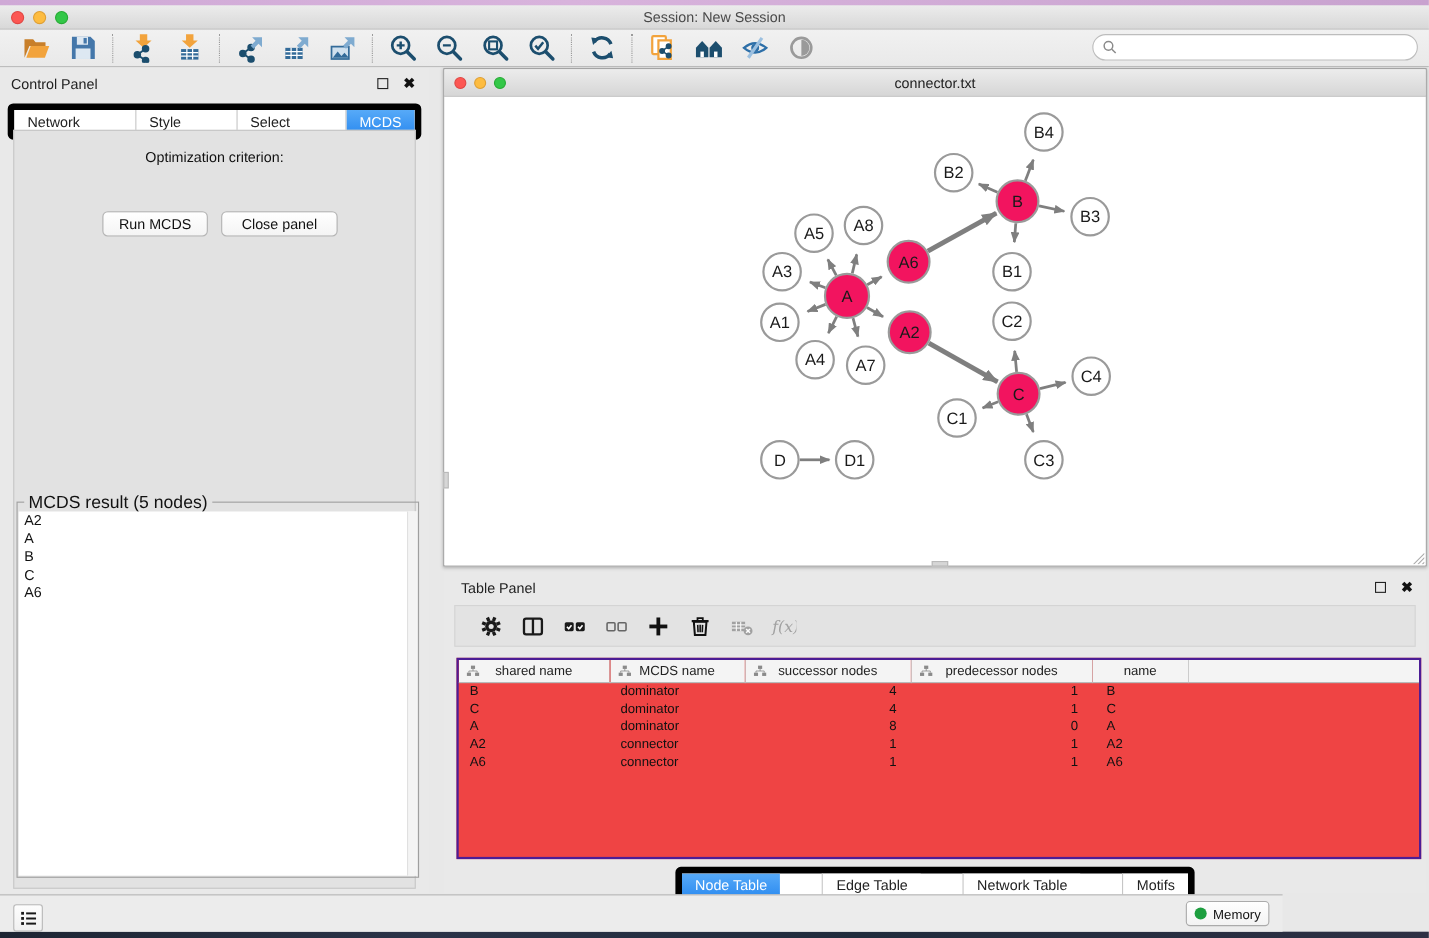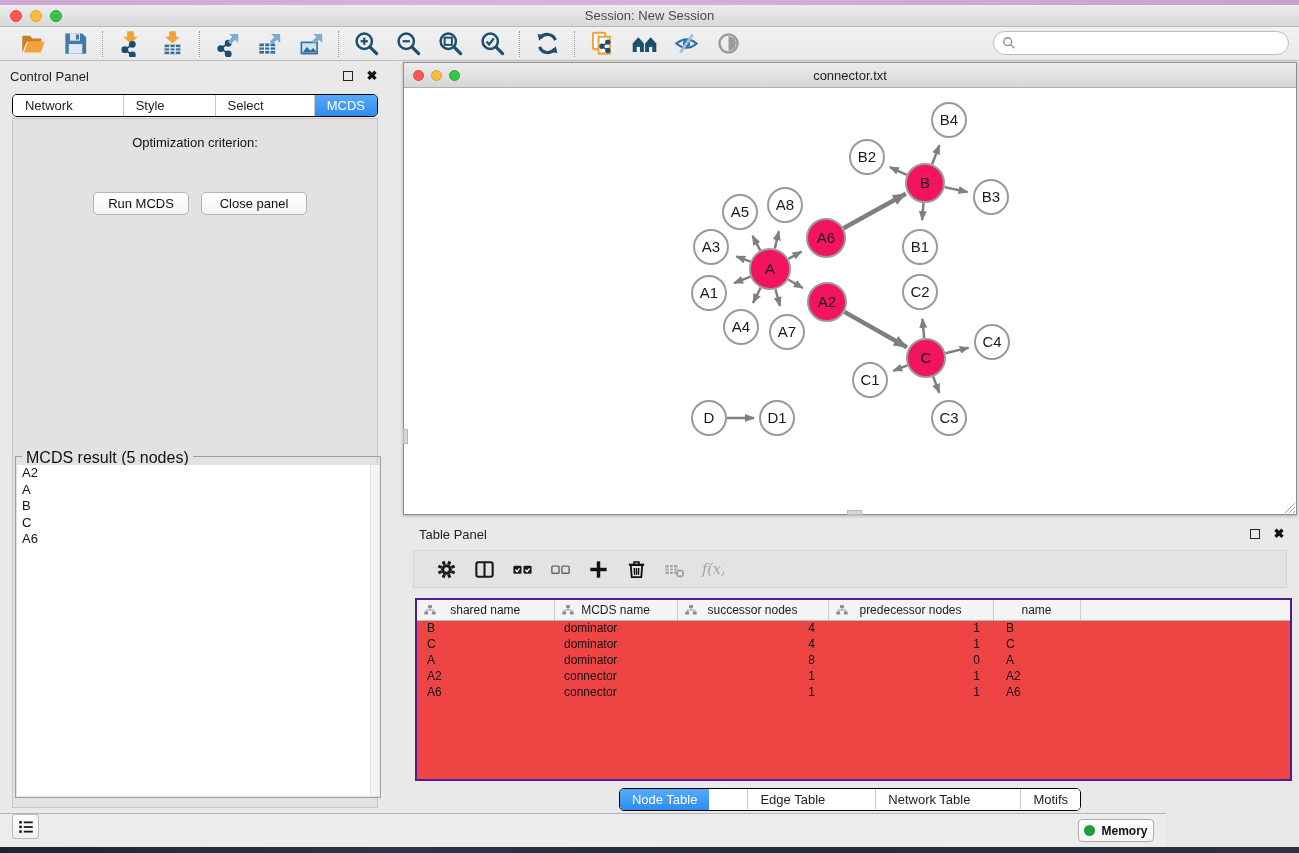--- a/index.html
+++ b/index.html
@@ -53,21 +53,21 @@
 
   
   #control-panel { left:0; top:62px; width:390px; height:750px; background:#e9e9e9; }
   .panel-head { height:28px; display:flex; align-items:center; padding:0 10px; }
   .panel-head .ph-title { font-size:13px; color:#222; }
   .panel-head .ph-spacer { flex:1; }
   .ph-btn { width:16px; height:14px; display:flex; align-items:center; justify-content:center; margin-left:8px; background:none; border:none; }
   .float-glyph { width:10px; height:10px; border:1.6px solid #222; display:inline-block; }
   .close-glyph { font-size:13px; font-weight:bold; color:#111; line-height:10px; }
 
-  .seg-tabs { display:inline-flex; border:1px solid #000000; border-radius:5px; overflow:hidden; background:#fff;gap:38px; }
+  .seg-tabs { display:inline-flex; border:6px solid #000000; border-radius:5px; overflow:hidden; background:#fff;gap:38px; }
   .seg-tab { padding:3px 12px; font-size:13px; color:#222; background:#fff; border-left:1px solid #c6c6c6; cursor:default; white-space:nowrap; }
   .seg-tab:first-child { border-left:none; }
   .seg-tab.selected { background:linear-gradient(#57aaf8,#2e8cf0); color:#fff; }
   #control-tabs-wrap { position:absolute; left:0; top:32px; width:390px; text-align:center; }
 
   #control-content {
     position:absolute; left:12px; top:56px; width:366px; height:690px;
     background:#e2e2e2; border:1px solid #c6c6c6;
   }
   #opt-label { position:absolute; left:0; top:16px; width:100%; text-align:center; font-size:13px; color:#111; }
@@ -155,21 +155,21 @@
   td { height:16px; font-size:12px; color:#111; white-space:nowrap; overflow:hidden; }
   td.l { text-align:left; padding-left:10px; }
   td.l2 { text-align:left; padding-left:13px; }
   td.r { text-align:right; padding-right:13px; }
   #table-footer-tabs { position:absolute; left:0; top:268px; width:894px; text-align:center; }
 
   
   #status-bar {
     left:0; top:813px; width:1166px; height:34px;
     background:#ececec; border-top:1px solid #b5b5b5;
-    display:flex; align-items:flex-start;font-weight:bold;
+    display:flex; align-items:flex-end;
   }
   #status-list-btn {
     margin-left:12px; width:27px; height:25px;
     background:linear-gradient(#fdfdfd,#f0f0f0); border:1px solid #b9b9b9; border-radius:3px;
     display:flex; align-items:center; justify-content:center;
   }
   #memory-btn {
     position:absolute; right:12px; top:5px; width:76px; height:23px;
     background:linear-gradient(#ffffff,#f3f3f3); border:1px solid #ababab; border-radius:4px;
     display:flex; align-items:center; justify-content:center; gap:6px; font-size:12px; color:#111;

